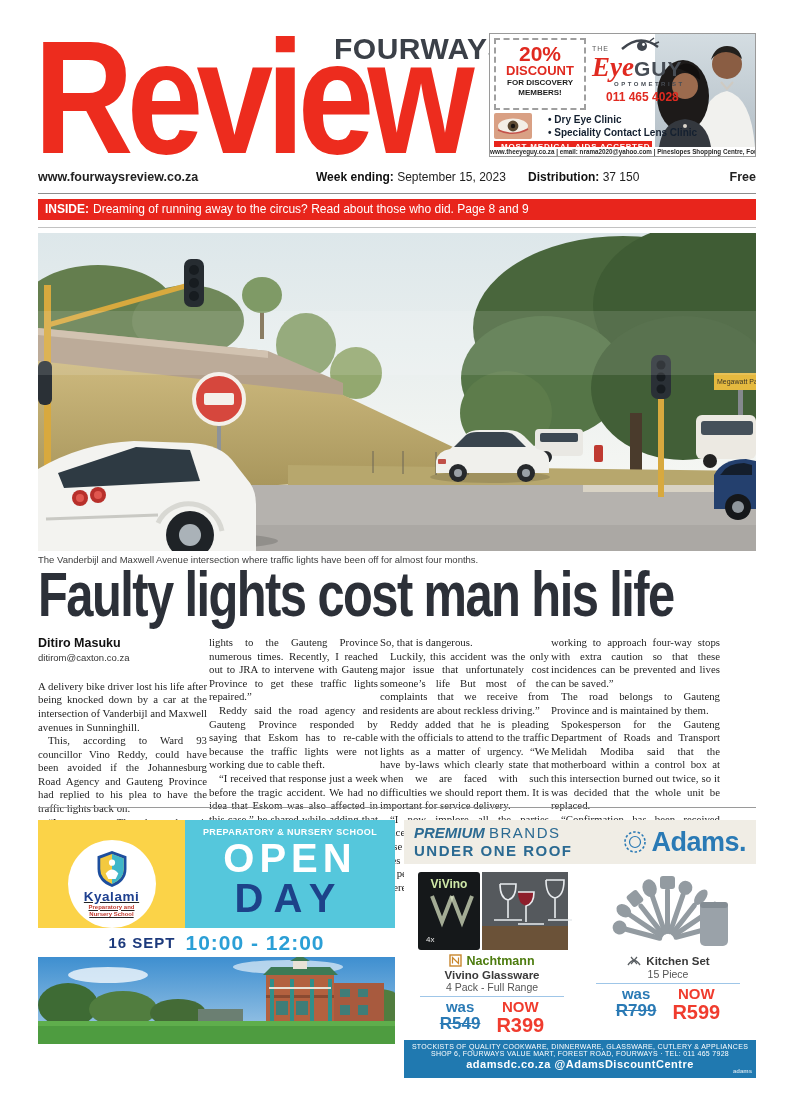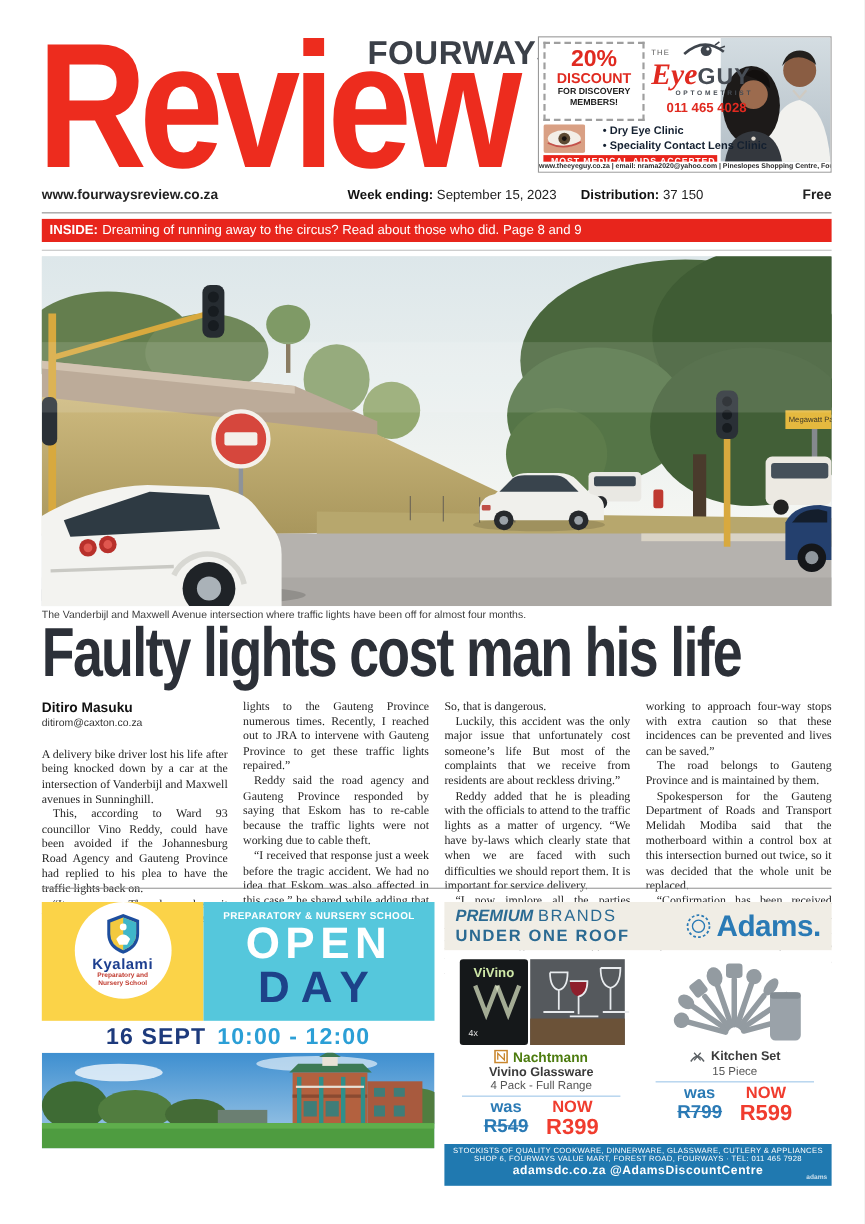--- a/index.html
+++ b/index.html
@@ -73,44 +73,44 @@
 
   
   .headline-wrap { top:563px; height:68px; overflow:visible; }
   .headline {
     font-size:63px; font-weight:bold; letter-spacing:-2px; line-height:1;
     color:#2c3038; white-space:nowrap; width:930px;
     transform:scaleX(0.775); transform-origin:left top;
   }
 
   
-  .article { top:636px; height:168px; display:flex; gap:14px; }
+  .article { top:636px; height:168px; display:flex; gap:2px; }
   .col { width:169px; font-family:"Liberation Serif", serif; font-size:10.8px;
          line-height:1.26; color:#1e1e1e; text-align:justify; }
   .col p.ind { text-indent:10px; }
   .byline-name { font-family:"Liberation Sans", sans-serif; font-size:12.5px; font-weight:bold; color:#111; }
   .byline-email { font-family:"Liberation Sans", sans-serif; font-size:9.5px; color:#333; margin-bottom:16px; }
 
   
   .ads { top:820px; height:262px; display:flex; gap:9px; }
 
   
   .kyalami { width:357px; }
   .ky-header { display:flex; height:108px; }
-  .ky-yellow { width:147px; background:#fbd348; display:flex; align-items:flex-start; justify-content:center; }
+  .ky-yellow { width:147px; background:#fbd348; display:flex; align-items:flex-end; justify-content:center;text-decoration:underline; }
   .ky-logo-circle { width:88px; height:88px; background:#fff; border-radius:50%;
                     display:flex; flex-direction:column; align-items:center; justify-content:center; }
   .ky-name { color:#1d3f8f; font-weight:bold; font-size:13.5px; letter-spacing:0.5px; line-height:1; margin-top:2px; }
   .ky-sub { color:#c03a2e; font-weight:bold; font-size:6px; line-height:1.2; text-align:center; }
   .ky-teal { width:210px; background:#55c7dc; text-align:center; padding-top:7px; }
   .ky-tag { color:#fff; font-weight:bold; font-size:9px; letter-spacing:0.4px; }
   .ky-open { color:#fff; font-weight:bold; font-size:40px; letter-spacing:5px; line-height:1.05; }
   .ky-day  { color:#1d4289; font-weight:bold; font-size:40px; letter-spacing:10px; line-height:0.95; }
   .ky-date-strip { height:29px; background:#fff; display:flex; justify-content:center; align-items:center; gap:10px; }
-  .ky-date { color:#1d3a7c; font-weight:bold; font-size:21px; letter-spacing:1px; }
+  .ky-date { color:#1d3a7c; font-weight:bold; font-size:15px; letter-spacing:1px; }
   .ky-time { color:#2b9fd6; font-weight:bold; font-size:21px; letter-spacing:1px; }
   .ky-photo { height:87px; }
   .ky-bar { height:34px; background:#1b3a78; color:#fff; text-align:center;
             font-size:10px; font-weight:bold; padding-top:4px; line-height:1.4; letter-spacing:0.4px; }
 
   
   .adams { width:352px; }
   .ad-header { height:44px; background:#f0ede5; display:flex; align-items:center;
                justify-content:space-between; padding:0 10px; }
   .ad-h-left { color:#2b6a92; font-size:15px; line-height:1.2; }

